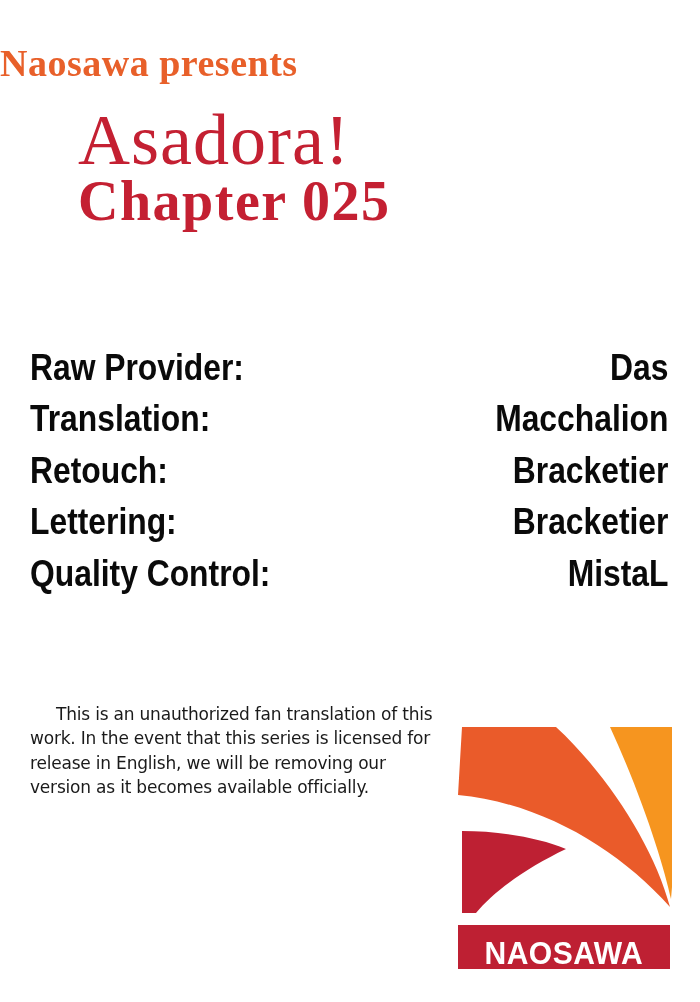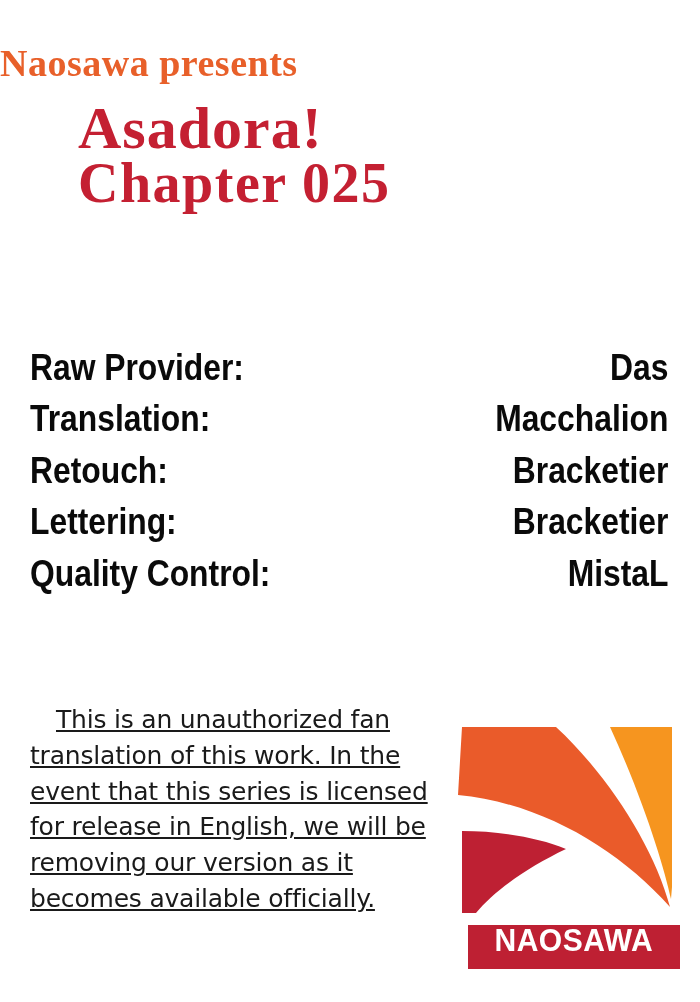--- a/index.html
+++ b/index.html
@@ -35,25 +35,25 @@
     font-weight: 700;
     font-size: 38px;
     letter-spacing: 0.5px;
     color: #e8602a;
     line-height: 1.05;
     white-space: nowrap;
   }
 
   .series-title {
     font-family: "Liberation Serif", "DejaVu Serif", serif;
-    font-weight: 700;
-    font-size: 60px;
+    font-weight: 400;
+    font-size: 72px;
     color: #c42032;
     margin-left: 78px;
-    margin-top: 16px;
+    margin-top: 22px;
     line-height: 0.96;
     letter-spacing: 1px;
     white-space: nowrap;
   }
 
   .chapter-line {
     font-family: "Liberation Serif", "DejaVu Serif", serif;
     font-weight: 700;
     font-size: 56px;
     color: #c42032;
@@ -95,26 +95,25 @@
     text-align: right;
   }
 
   
   .disclaimer {
     position: absolute;
     left: 30px;
     top: 702px;
     width: 404px;
     font-family: "DejaVu Sans", sans-serif;
-    font-size: 25px;
+    font-size: 17px;
     line-height: 1.43;
     color: #1a1a1a;
     text-indent: 26px;
     letter-spacing: -0.2px;
-    text-decoration: underline;
   }
 
   
   .logo {
     position: absolute;
     left: 458px;
     top: 727px;
     width: 214px;
     height: 245px;
   }
@@ -122,27 +121,27 @@
   .logo-mark {
     position: absolute;
     left: 0;
     top: 0;
     width: 214px;
     height: 190px;
   }
 
   .logo-banner {
     position: absolute;
-    left: 10px;
+    left: 0;
     top: 198px;
     width: 212px;
     height: 44px;
     background: #be2033;
     display: flex;
-    align-items: flex-start;
+    align-items: flex-end;
     justify-content: center;
   }
 
   .logo-banner-text {
     font-family: "Liberation Sans", sans-serif;
     font-weight: 700;
     font-size: 31px;
     color: #ffffff;
     letter-spacing: 0.5px;
     transform: scaleX(0.97);

